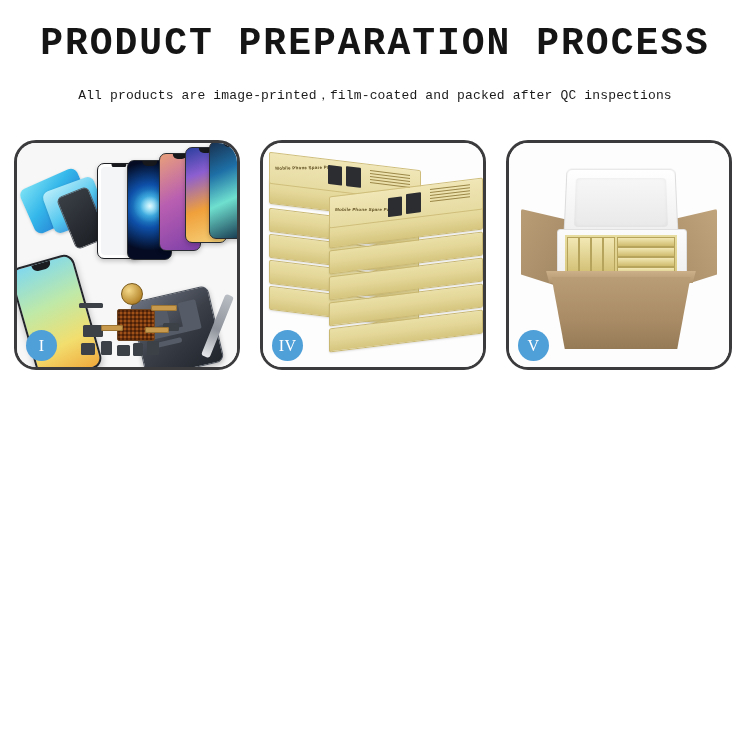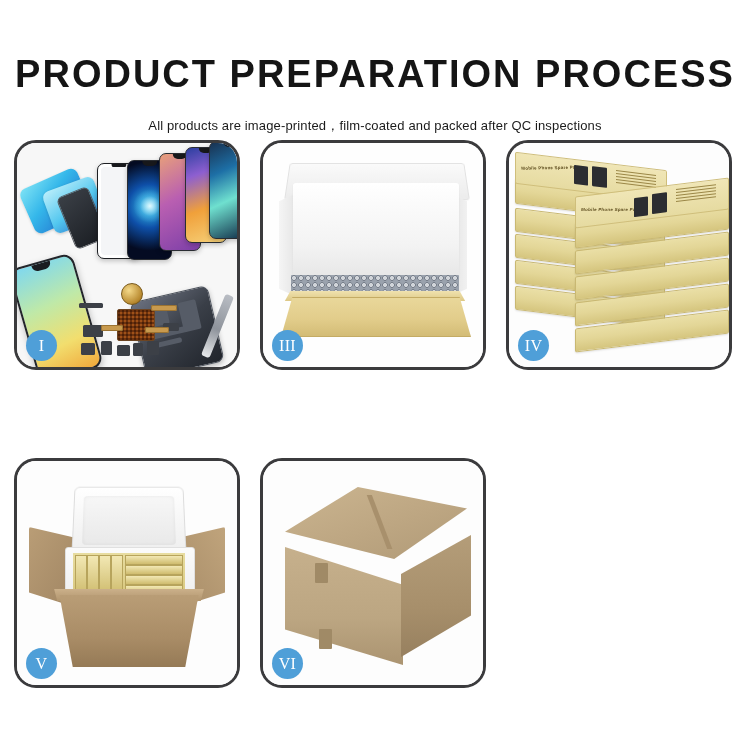--- a/index.html
+++ b/index.html
@@ -4,21 +4,21 @@
 <style>
   html,body{margin:0;padding:0;}
   body{
     width:750px;height:750px;background:#ffffff;
     font-family:"Liberation Sans", sans-serif;
     overflow:hidden;position:relative;
   }
   .page{width:750px;height:750px;position:relative;}
 
   
-  .header{text-align:center;padding-top:52px;}
+  .header{text-align:center;padding-top:22px;font-family:Liberation Mono, monospace;}
   .title{
     font-size:38px;line-height:44px;font-weight:700;color:#151515;
     letter-spacing:2.0px;white-space:nowrap;
   }
   .subtitle{
     font-size:13px;line-height:20px;color:#1b1b1b;margin-top:20px;
     letter-spacing:0.15px;white-space:nowrap;font-weight:400;
   }
 
   
@@ -356,32 +356,20 @@
           <div class="flex-cable" style="left:72px;top:22px;width:26px;"></div>
           <div class="flex-cable" style="left:66px;top:44px;width:24px;"></div>
         </div>
 
         <div class="screwdriver"></div>
       </div>
       <div class="badge">I</div>
     </div>
 
 
-    <div class="panel">
-      <div class="photo p3">
-        <div class="b3-lid"></div>
-        <div class="b3-sideL"></div>
-        <div class="b3-sideR"></div>
-        <div class="b3-foam"></div>
-        <div class="b3-bubbles"></div>
-        <div class="b3-rim"></div>
-        <div class="b3-front"></div>
-      </div>
-      <div class="badge">III</div>
-    </div>
 
     <div class="panel">
       <div class="photo p4">
         <div class="stack">
 
           <div class="bx" style="left:6px;top:152px;width:148px;height:22px;transform:skewY(7deg);"></div>
           <div class="bx" style="left:6px;top:126px;width:148px;height:22px;transform:skewY(7deg);"></div>
           <div class="bx" style="left:6px;top:100px;width:148px;height:22px;transform:skewY(7deg);"></div>
           <div class="bx" style="left:6px;top:74px;width:148px;height:22px;transform:skewY(7deg);"></div>
 
@@ -444,26 +432,15 @@
           <i style="left:52px;top:12px;width:56px;height:8px;"></i>
           <i style="left:52px;top:22px;width:56px;height:8px;"></i>
           <i style="left:52px;top:32px;width:56px;height:8px;"></i>
         </div>
         <div class="v-rim"></div>
         <div class="v-body"></div>
       </div>
       <div class="badge">V</div>
     </div>
 
-    <div class="panel">
-      <div class="photo p6">
-        <div class="c-top"></div>
-        <div class="c-seam"></div>
-        <div class="c-left"></div>
-        <div class="c-right"></div>
-        <div class="c-tab t1"></div>
-        <div class="c-tab t2"></div>
-      </div>
-      <div class="badge">VI</div>
-    </div>
 
   </div>
 </div>
 
 </body></html>

